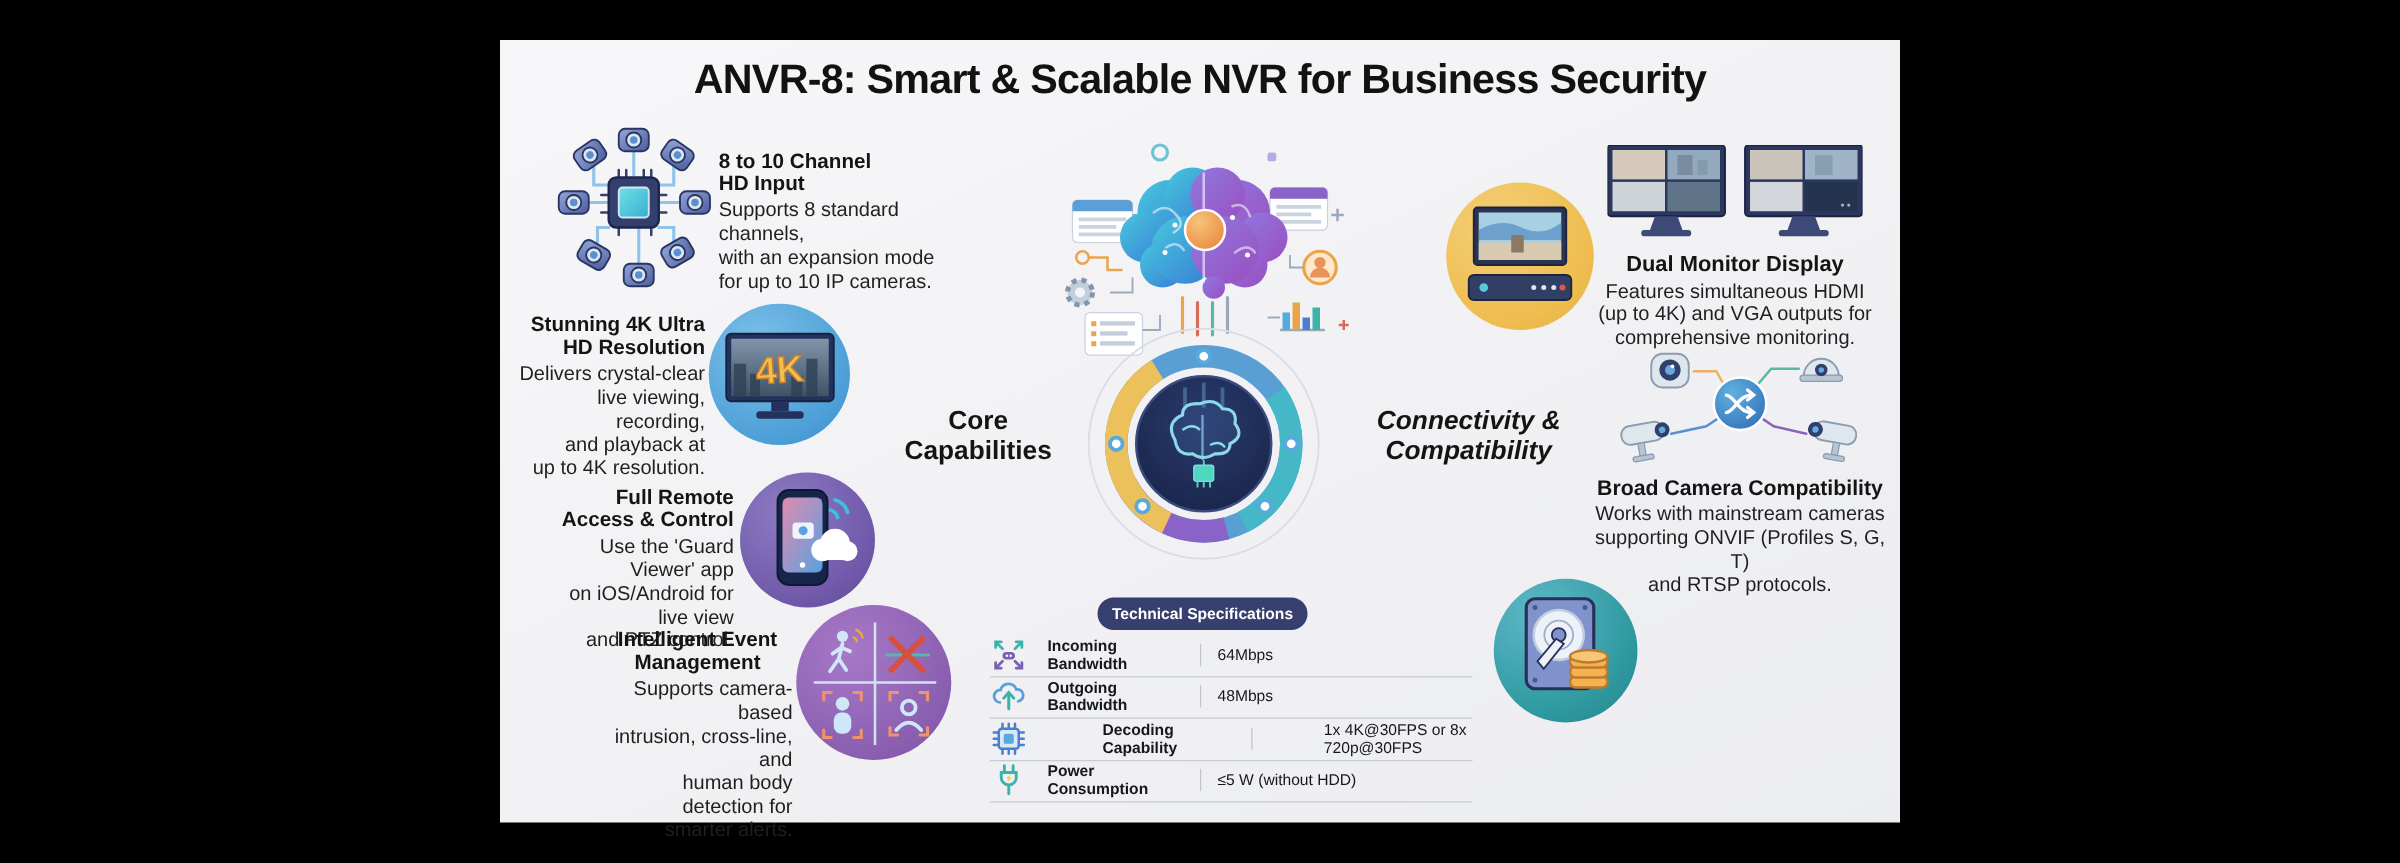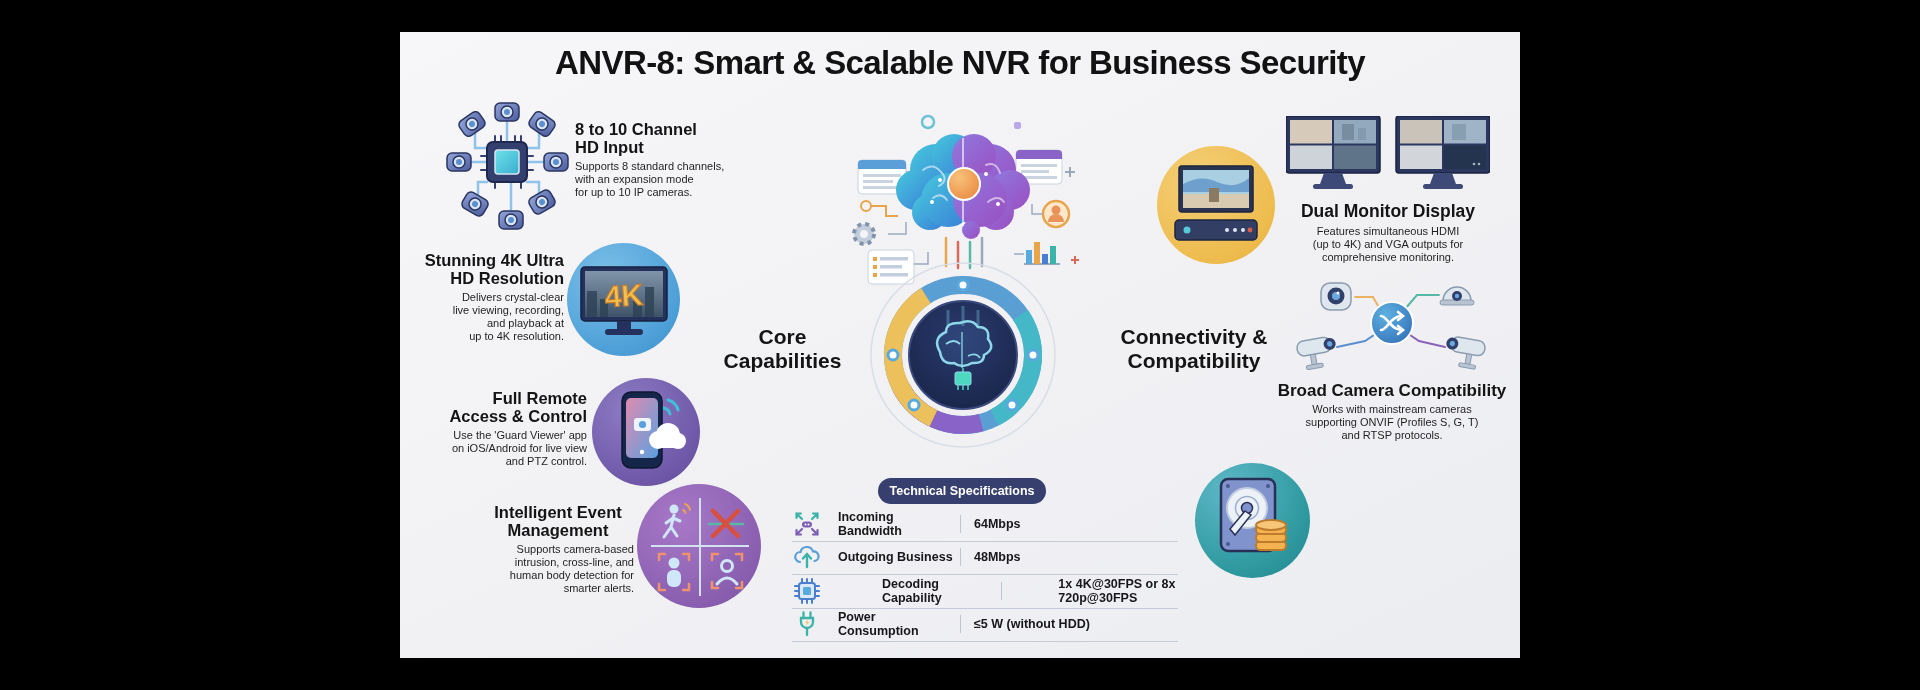--- a/index.html
+++ b/index.html
@@ -4,59 +4,59 @@
 <style>
   html,body{margin:0;padding:0;background:#000;}
   .stage{position:relative;width:1696px;height:690px;background:#000;overflow:hidden;
          font-family:"Liberation Sans",sans-serif;color:#151515;}
   .panel{position:absolute;left:400px;top:32px;width:1120px;height:626px;
          background:linear-gradient(155deg,#f7f7f9 0%,#f1f1f4 55%,#ecedf1 100%);}
   .title{position:absolute;left:0;top:12px;width:100%;margin:0;text-align:center;
          font-size:33px;font-weight:bold;letter-spacing:-0.6px;color:#121212;}
   .abs{position:absolute;}
   .feat-heading{font-weight:bold;font-size:16.5px;line-height:1.12;color:#141414;white-space:pre-line;}
-  .feat-desc{font-size:11px;line-height:1.18;color:#1f1f1f;white-space:pre-line;margin-top:3px;}
+  .feat-desc{font-size:16px;line-height:1.18;color:#1f1f1f;white-space:pre-line;margin-top:3px;}
   .ta-r{text-align:right;}.ta-c{text-align:center;}.ta-l{text-align:left;}
   .center-label{font-size:21px;font-weight:bold;line-height:1.15;color:#141414;
                 white-space:pre-line;text-align:center;}
   .circle{position:absolute;border-radius:50%;display:flex;align-items:center;justify-content:center;}
   .c-blue{background:radial-gradient(circle at 35% 30%,#7cc0e8,#4d9fd8 70%,#3c8cc8);}
   .c-purple1{background:radial-gradient(circle at 35% 30%,#8d7cc4,#6f58a8 70%,#5f4a96);}
   .c-purple2{background:radial-gradient(circle at 35% 30%,#a878c8,#8a5fb0 70%,#7b4fa4);}
   .c-yellow{background:radial-gradient(circle at 35% 30%,#f4cf78,#eebc4e 70%,#e3ad3e);}
   .c-teal{background:radial-gradient(circle at 30% 25%,#5fb8c8,#2f9aa0 65%,#23838e);}
   
   .f1-icon{left:45px;top:66px;width:125px;height:135px;}
   .f1-text{left:175px;top:88px;width:180px;}
   .f2-text{left:14px;top:219px;width:150px;}
   .f2-circle{left:167px;top:211px;width:113px;height:113px;}
   .f3-text{left:35px;top:357px;width:152px;}
   .f3-circle{left:192px;top:346px;width:108px;height:108px;}
   .f4-text{left:82px;top:471px;width:152px;}
   .f4-circle{left:237px;top:452px;width:124px;height:124px;}
   .core-label{left:300px;top:293px;width:165px;}
-  .conn-label{left:708px;top:293px;width:172px;}
+  .conn-label{left:689px;top:293px;width:172px;font-style:italic;}
   .center-art{left:428px;top:78px;width:270px;height:350px;}
   .ycircle{left:757px;top:114px;width:118px;height:118px;}
   .dual-labels{left:886px;top:82px;width:204px;display:flex;}
   .dual-labels span{flex:1;text-align:center;font-size:12px;font-weight:bold;color:#141414;}
   .dual-monitors{left:886px;top:84px;width:204px;height:78px;}
   .dual-text{left:878px;top:170px;width:220px;}
   .compat-art{left:893px;top:249px;width:198px;height:97px;}
   .compat-text{left:872px;top:349px;width:240px;}
   .hdd-circle{left:795px;top:431px;width:115px;height:115px;}
   .hc-text{left:922px;top:458px;width:190px;}
   
   .spec-pill{left:478px;top:446px;width:168px;height:26px;background:#363f6e;border-radius:13px;
              color:#fff;font-size:12.5px;font-weight:bold;text-align:center;line-height:26px;}
   .spec-row{left:392px;width:386px;height:30px;display:flex;align-items:center;}
   .spec-row .ic{width:30px;height:28px;flex:0 0 30px;}
   .spec-label{font-size:12.5px;font-weight:bold;color:#17171a;margin-left:16px;width:118px;}
   .spec-div{width:1px;height:18px;background:#bfc6d2;margin:0 13px 0 4px;}
-  .spec-value{font-size:12.5px;font-weight:bold;color:#17171a;}
+  .spec-value{font-size:12.5px;font-weight:normal;color:#17171a;}
   .spec-sep{left:392px;width:386px;height:1px;background:#c6ccd7;}
   .r0{top:477px;}.r1{top:510px;}.r2{top:544px;gap:44px;}.r3{top:577px;}
   .s0{top:509px;}.s1{top:542px;}.s2{top:576px;}.s3{top:609px;}
 </style>
 </head>
 <body>
 
 <div class="stage">
 <div class="panel">
 
@@ -402,21 +402,21 @@
   <div class="abs spec-sep s0"></div>
 
   <div class="abs spec-row r1">
     <svg class="ic" viewBox="0 0 28 28">
       <path d="M7 19 a5 5 0 0 1 0.5 -10 a6.5 6.5 0 0 1 12.5 -0.5 a4.8 4.8 0 0 1 1.5 9.5" fill="none" stroke="#5aa0d8" stroke-width="2.2" stroke-linecap="round"></path>
       <g stroke="#3bb3a9" stroke-width="2.4" fill="none" stroke-linecap="round">
         <path d="M14 24 V12"></path>
             <path d="M10 15.5 L14 11 L18 15.5"></path>
       </g>
     </svg>
-    <span class="spec-label">Outgoing Business</span>
+    <span class="spec-label">Outgoing Bandwidth</span>
     <span class="spec-div"></span>
     <span class="spec-value">48Mbps</span>
   </div>
   <div class="abs spec-sep s1"></div>
 
   <div class="abs spec-row r2">
     <svg class="ic" viewBox="0 0 28 28">
       <g stroke="#4a7fd0" stroke-width="2" stroke-linecap="round">
         <path d="M9 2 v4 M14 2 v4 M19 2 v4 M9 22 v4 M14 22 v4 M19 22 v4"></path>
         <path d="M2 9 h4 M2 14 h4 M2 19 h4 M22 9 h4 M22 14 h4 M22 19 h4"></path>

